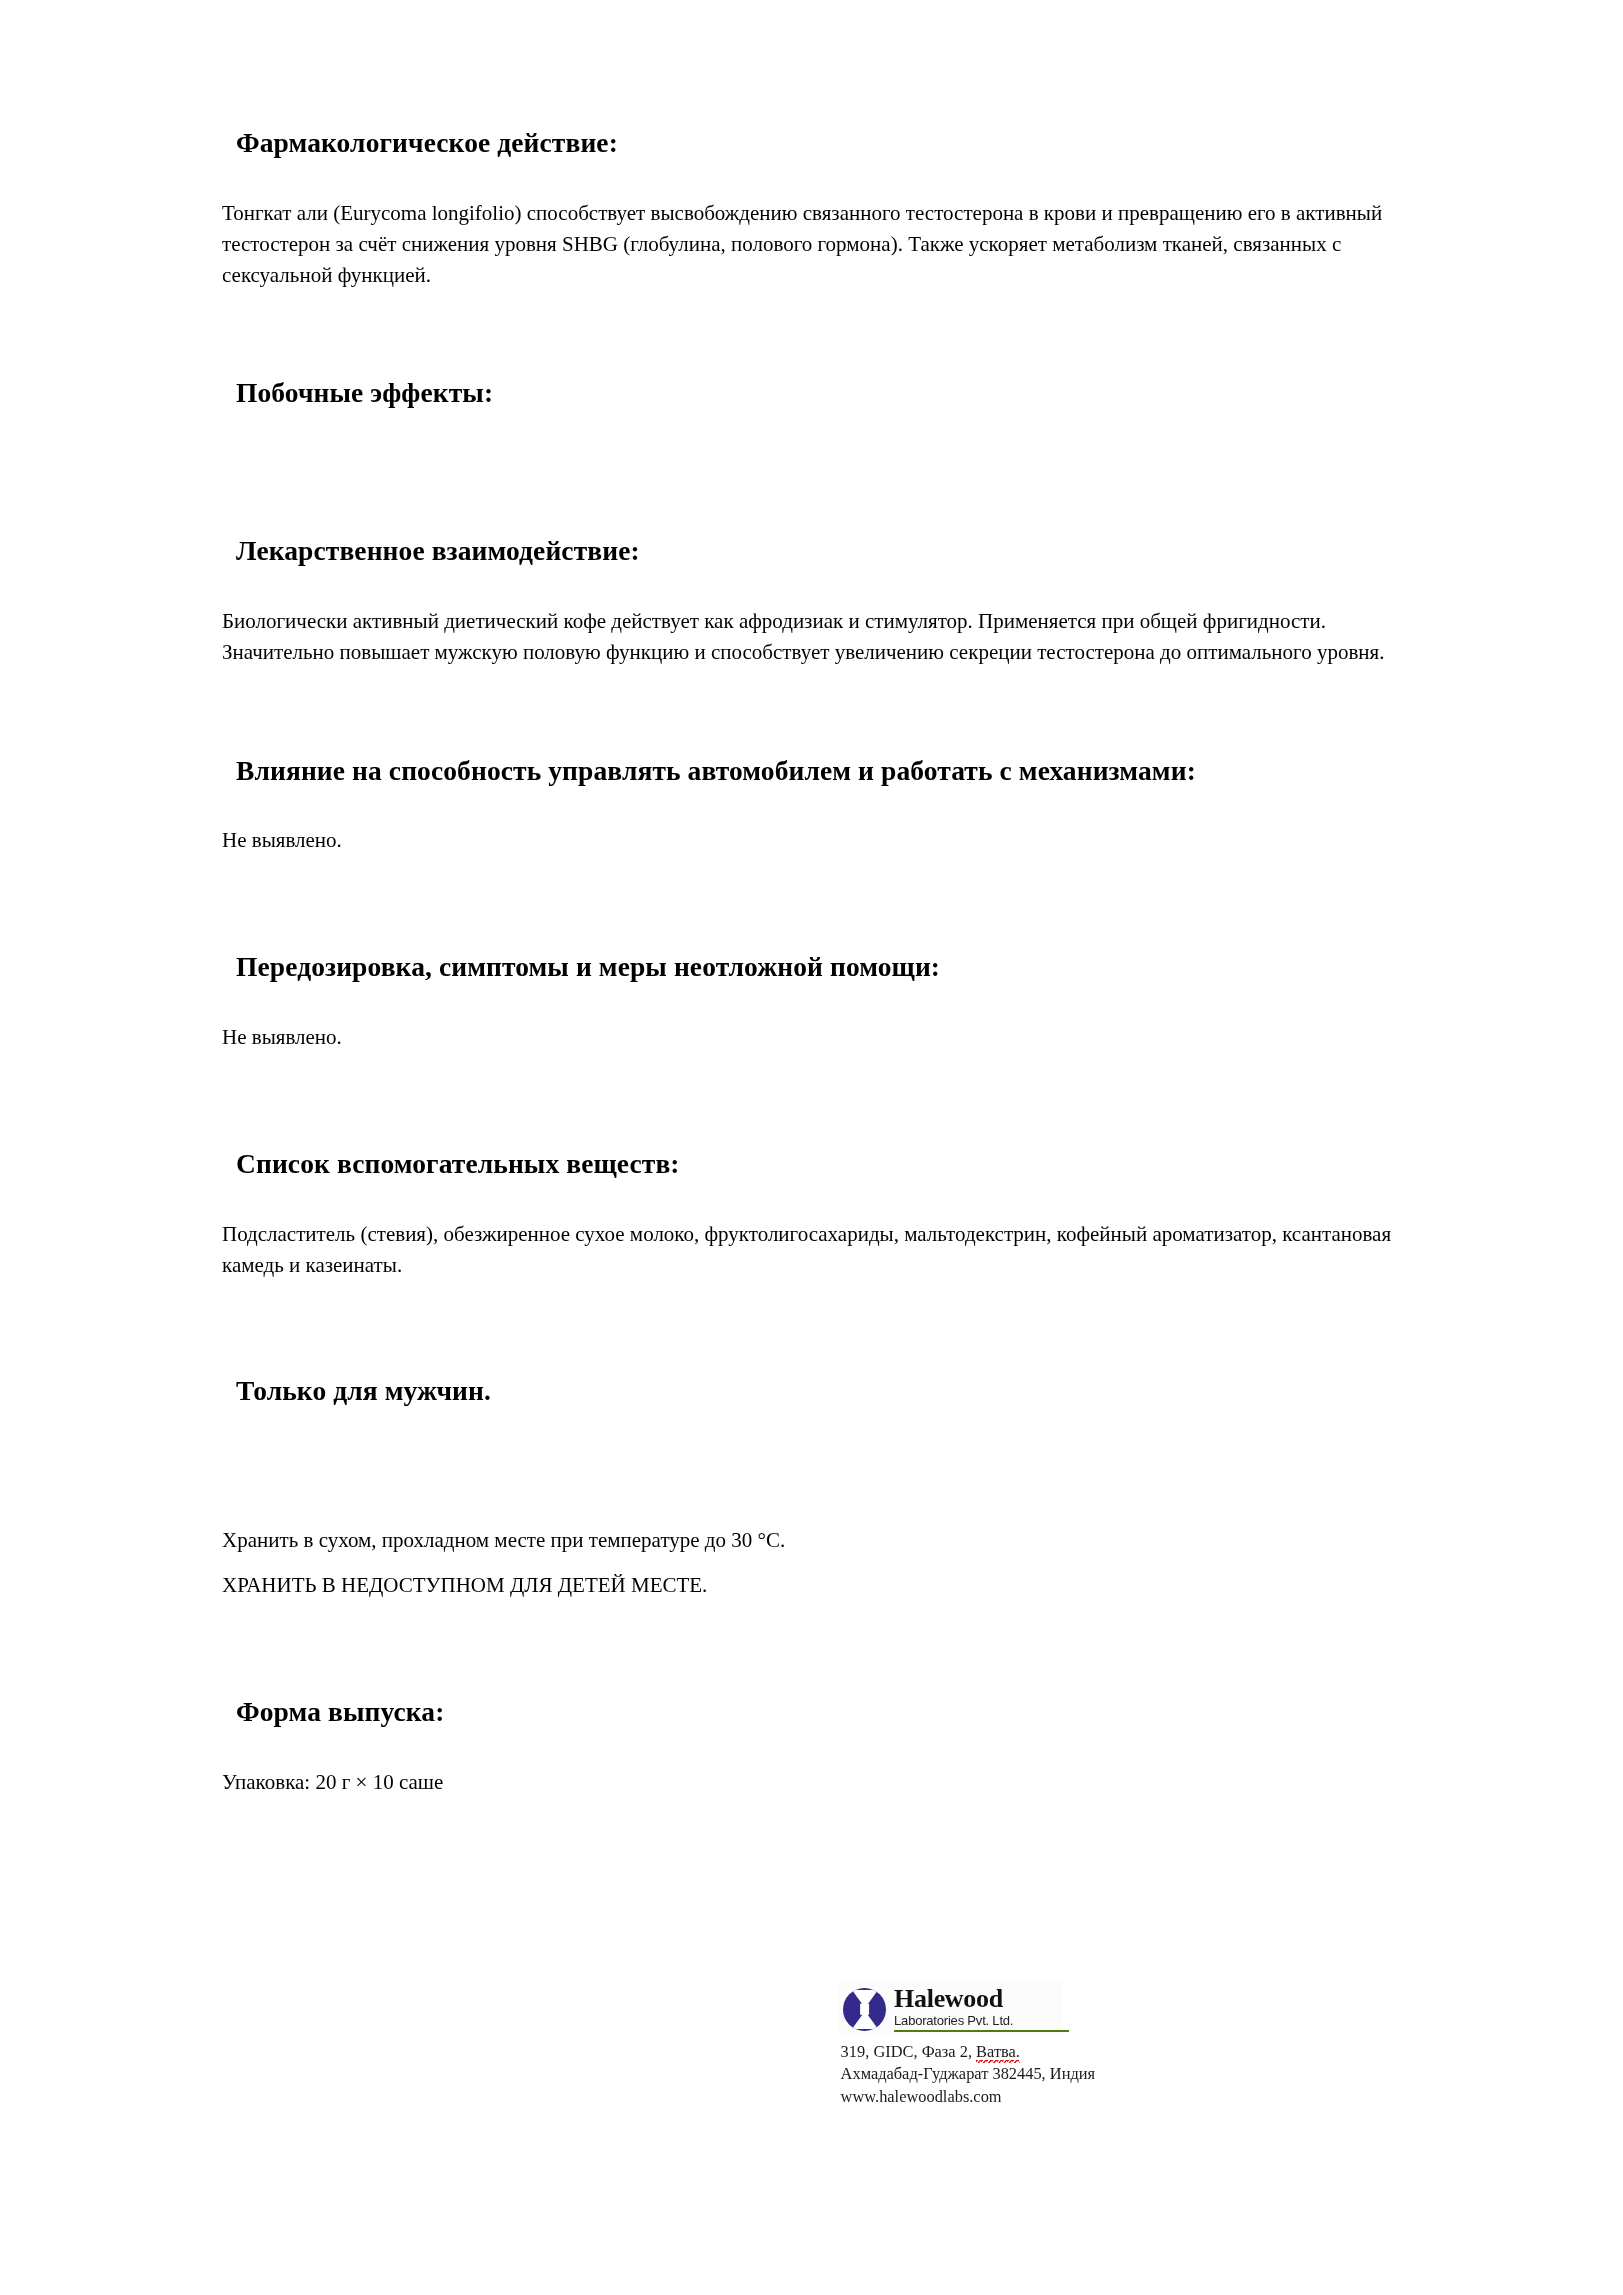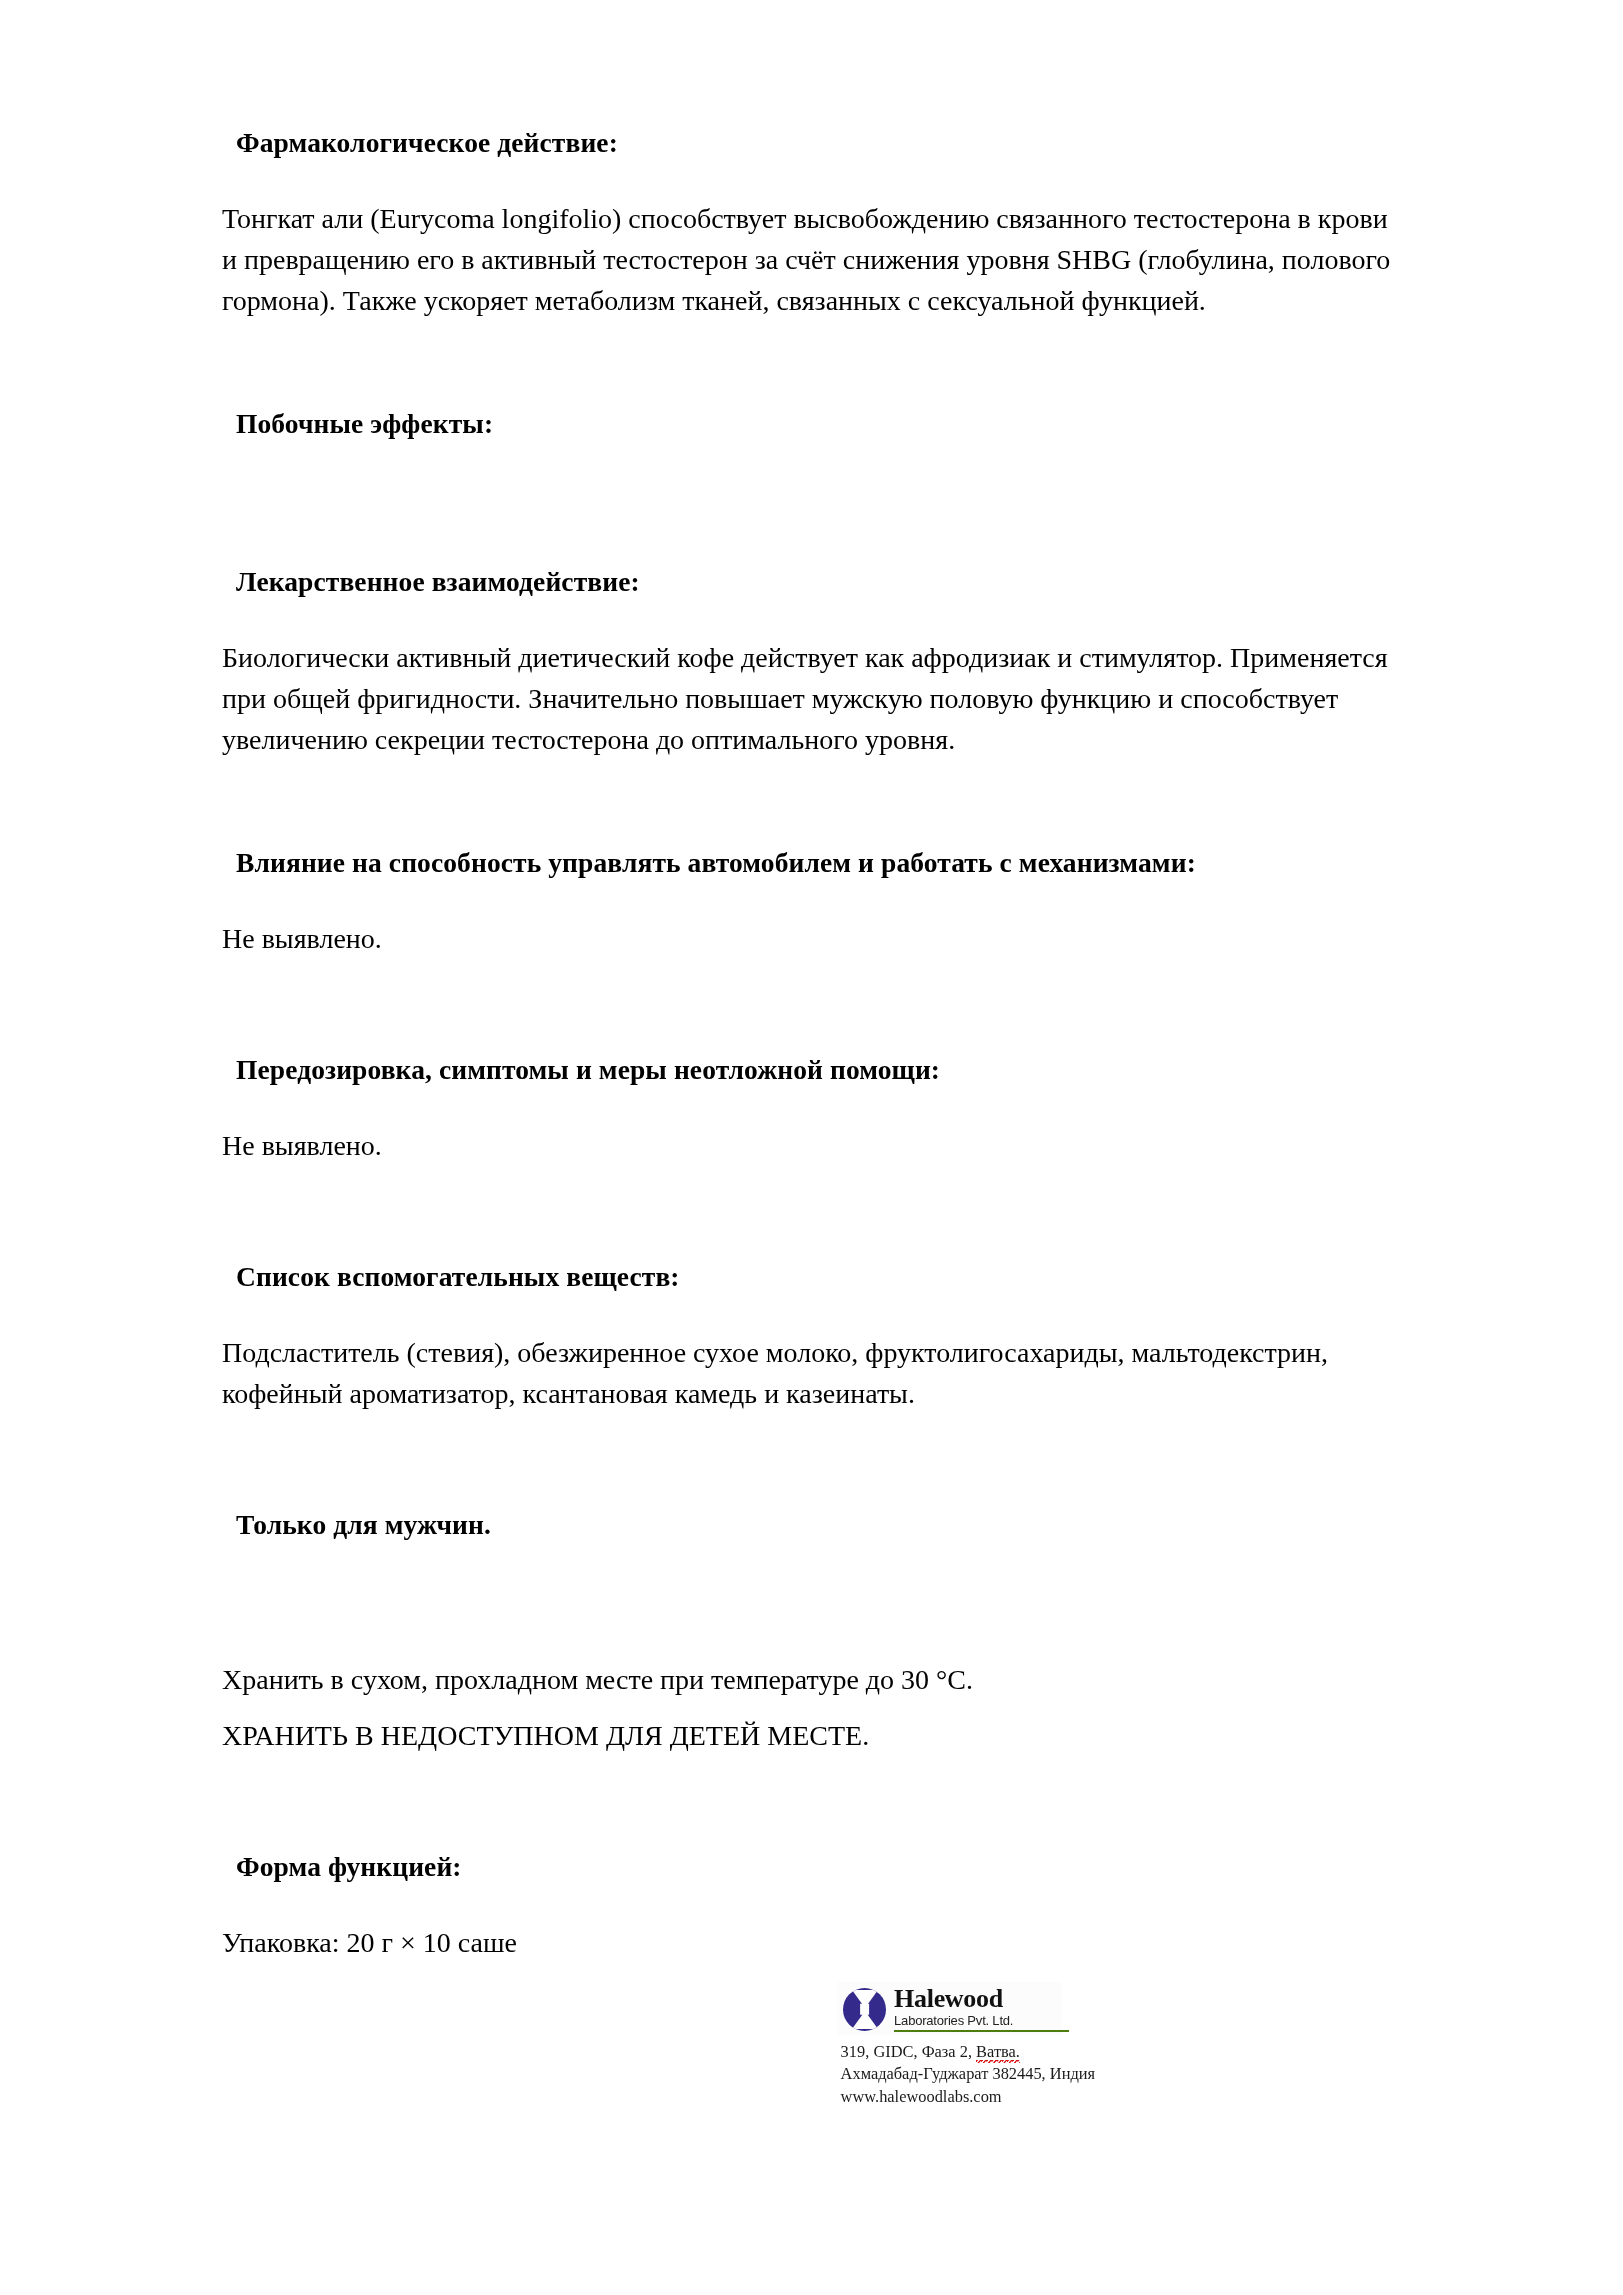--- a/index.html
+++ b/index.html
@@ -26,21 +26,21 @@
   }
   .h {
     font-weight: bold;
     font-size: 27.5px;
     line-height: 1.28;
     margin: 14px;
     letter-spacing: 0.1px;
   }
   .p {
     font-weight: normal;
-    font-size: 28px;
+    font-size: 21px;
     line-height: 1.47;
     margin: 0;
   }
   
   .gap-after-head { height: 23.6px; }
   .gap-section    { height: 71px; }
   .gap-section-lg { height: 79px; }
   .gap-small      { height: 14.4px; }
 
   .footer {
@@ -190,21 +190,21 @@
 
     <div class="gap-section-lg"></div>
 
     <div class="gap-after-head"></div>
     <p class="p">Хранить в сухом, прохладном месте при температуре до 30 °C.</p>
     <div class="gap-small"></div>
     <p class="p">ХРАНИТЬ В НЕДОСТУПНОМ ДЛЯ ДЕТЕЙ МЕСТЕ.</p>
 
     <div class="gap-section-lg"></div>
 
-    <p class="h">Форма функцией:</p>
+    <p class="h">Форма выпуска:</p>
     <div class="gap-after-head"></div>
     <p class="p">Упаковка: 20 г × 10 саше</p>
 
   </div>
 
   <div class="footer">
     <div class="logo-row">
       <span class="logo-mark">
         <span class="waist"></span>
       </span>

